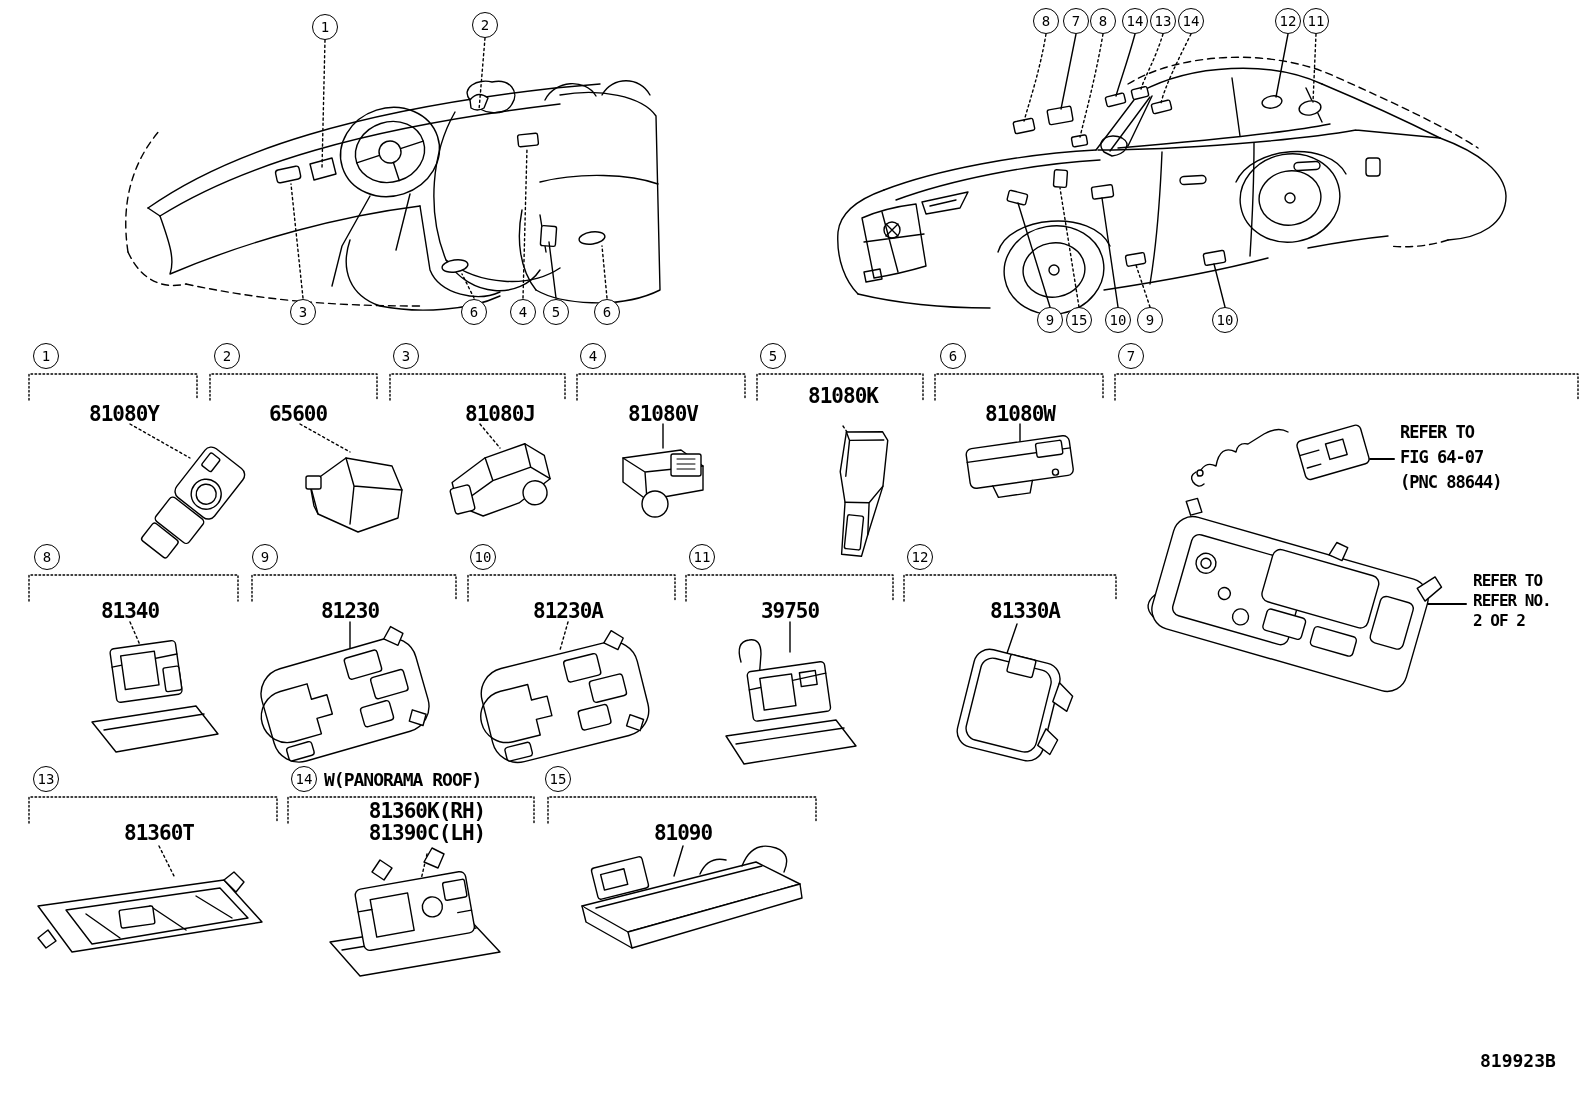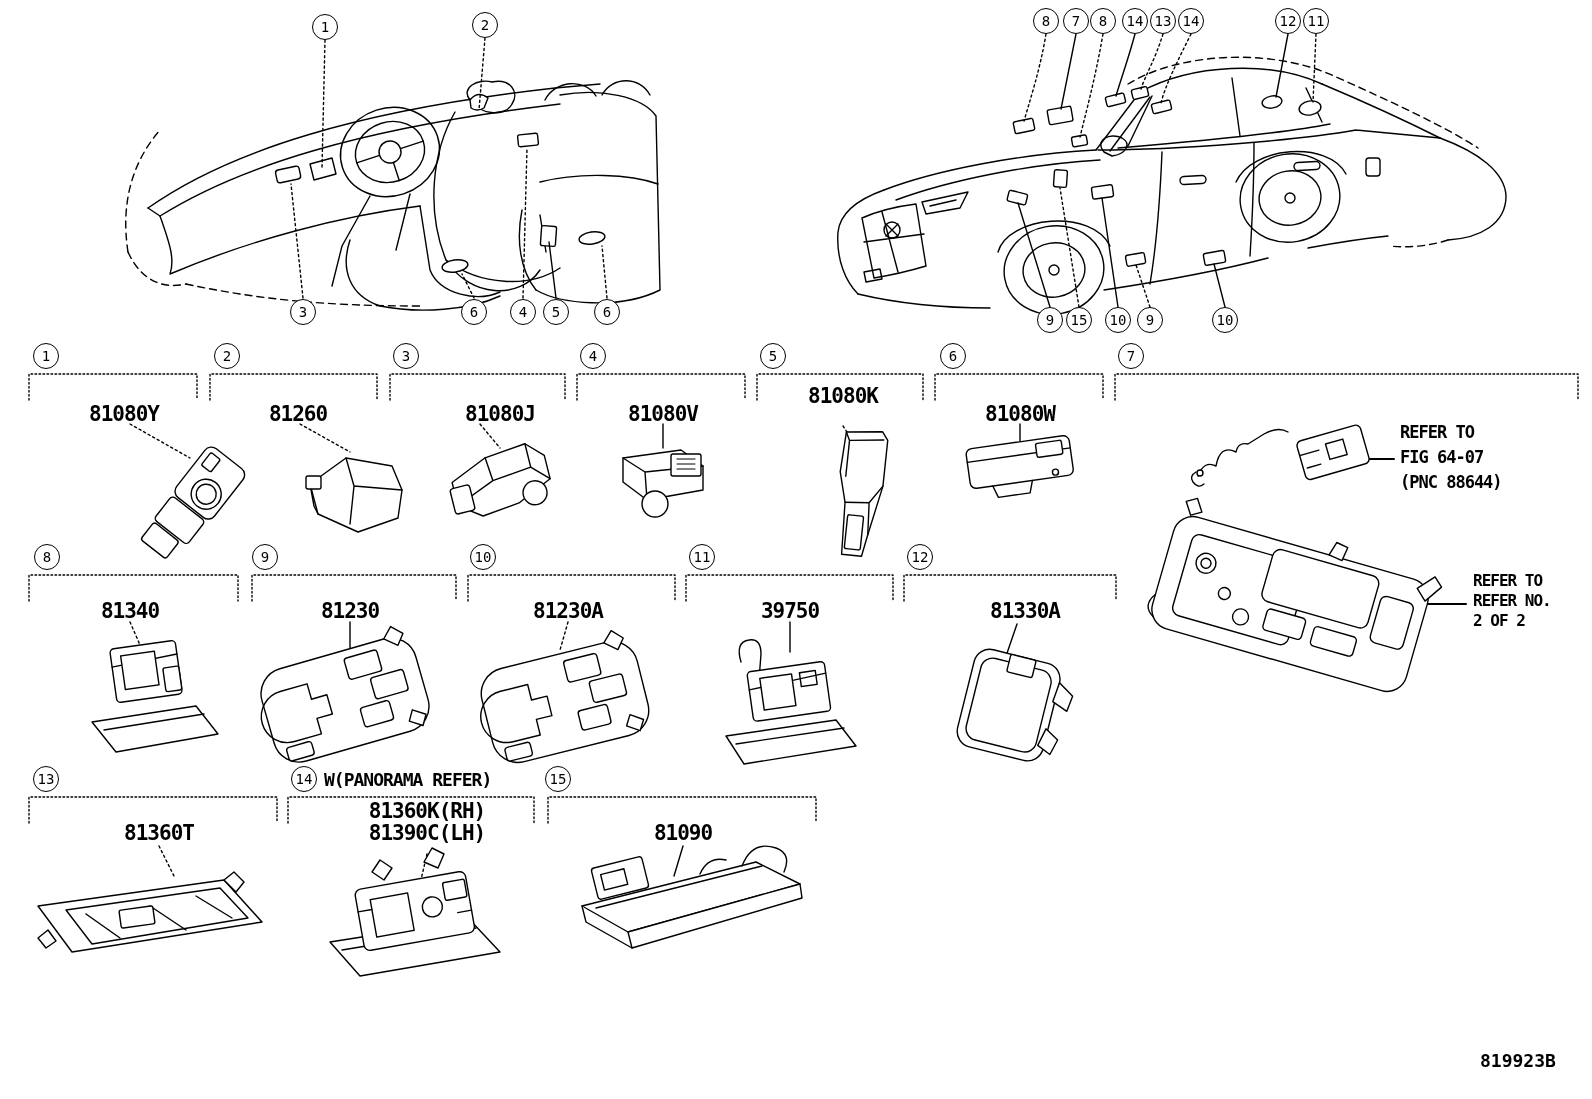--- a/index.html
+++ b/index.html
@@ -371,36 +371,36 @@
   <div class="co" style="left:34px;top:544px">8</div>
   <div class="co" style="left:252px;top:544px">9</div>
   <div class="co" style="left:470px;top:544px">10</div>
   <div class="co" style="left:689px;top:544px">11</div>
   <div class="co" style="left:907px;top:544px">12</div>
   <div class="co" style="left:33px;top:766px">13</div>
   <div class="co" style="left:291px;top:766px">14</div>
   <div class="co" style="left:545px;top:766px">15</div>
 
   <div class="plabel" style="left:124px;top:402px">81080Y</div>
-  <div class="plabel" style="left:298px;top:402px">81260</div>
+  <div class="plabel" style="left:298px;top:402px">65600</div>
   <div class="plabel" style="left:500px;top:402px">81080J</div>
   <div class="plabel" style="left:663px;top:402px">81080V</div>
   <div class="plabel" style="left:843px;top:384px">81080K</div>
   <div class="plabel" style="left:1020px;top:402px">81080W</div>
   <div class="plabel" style="left:130px;top:599px">81340</div>
   <div class="plabel" style="left:350px;top:599px">81230</div>
   <div class="plabel" style="left:568px;top:599px">81230A</div>
   <div class="plabel" style="left:790px;top:599px">39750</div>
   <div class="plabel" style="left:1025px;top:599px">81330A</div>
   <div class="plabel" style="left:159px;top:821px">81360T</div>
   <div class="plabel" style="left:427px;top:799px">81360K(RH)</div>
   <div class="plabel" style="left:427px;top:821px">81390C(LH)</div>
   <div class="plabel" style="left:683px;top:821px">81090</div>
 
-  <div class="qual" style="left:324px;top:769px">W(PANORAMA REFER)</div>
+  <div class="qual" style="left:324px;top:769px">W(PANORAMA ROOF)</div>
 
   <div class="note" style="left:1400px;top:420px">
     <div>REFER TO</div>
     <div>FIG 64-07</div>
     <div>(PNC 88644)</div>
   </div>
   <div class="note small" style="left:1473px;top:571px">
     <div>REFER TO</div>
     <div>REFER NO.</div>
     <div>2 OF 2</div>

